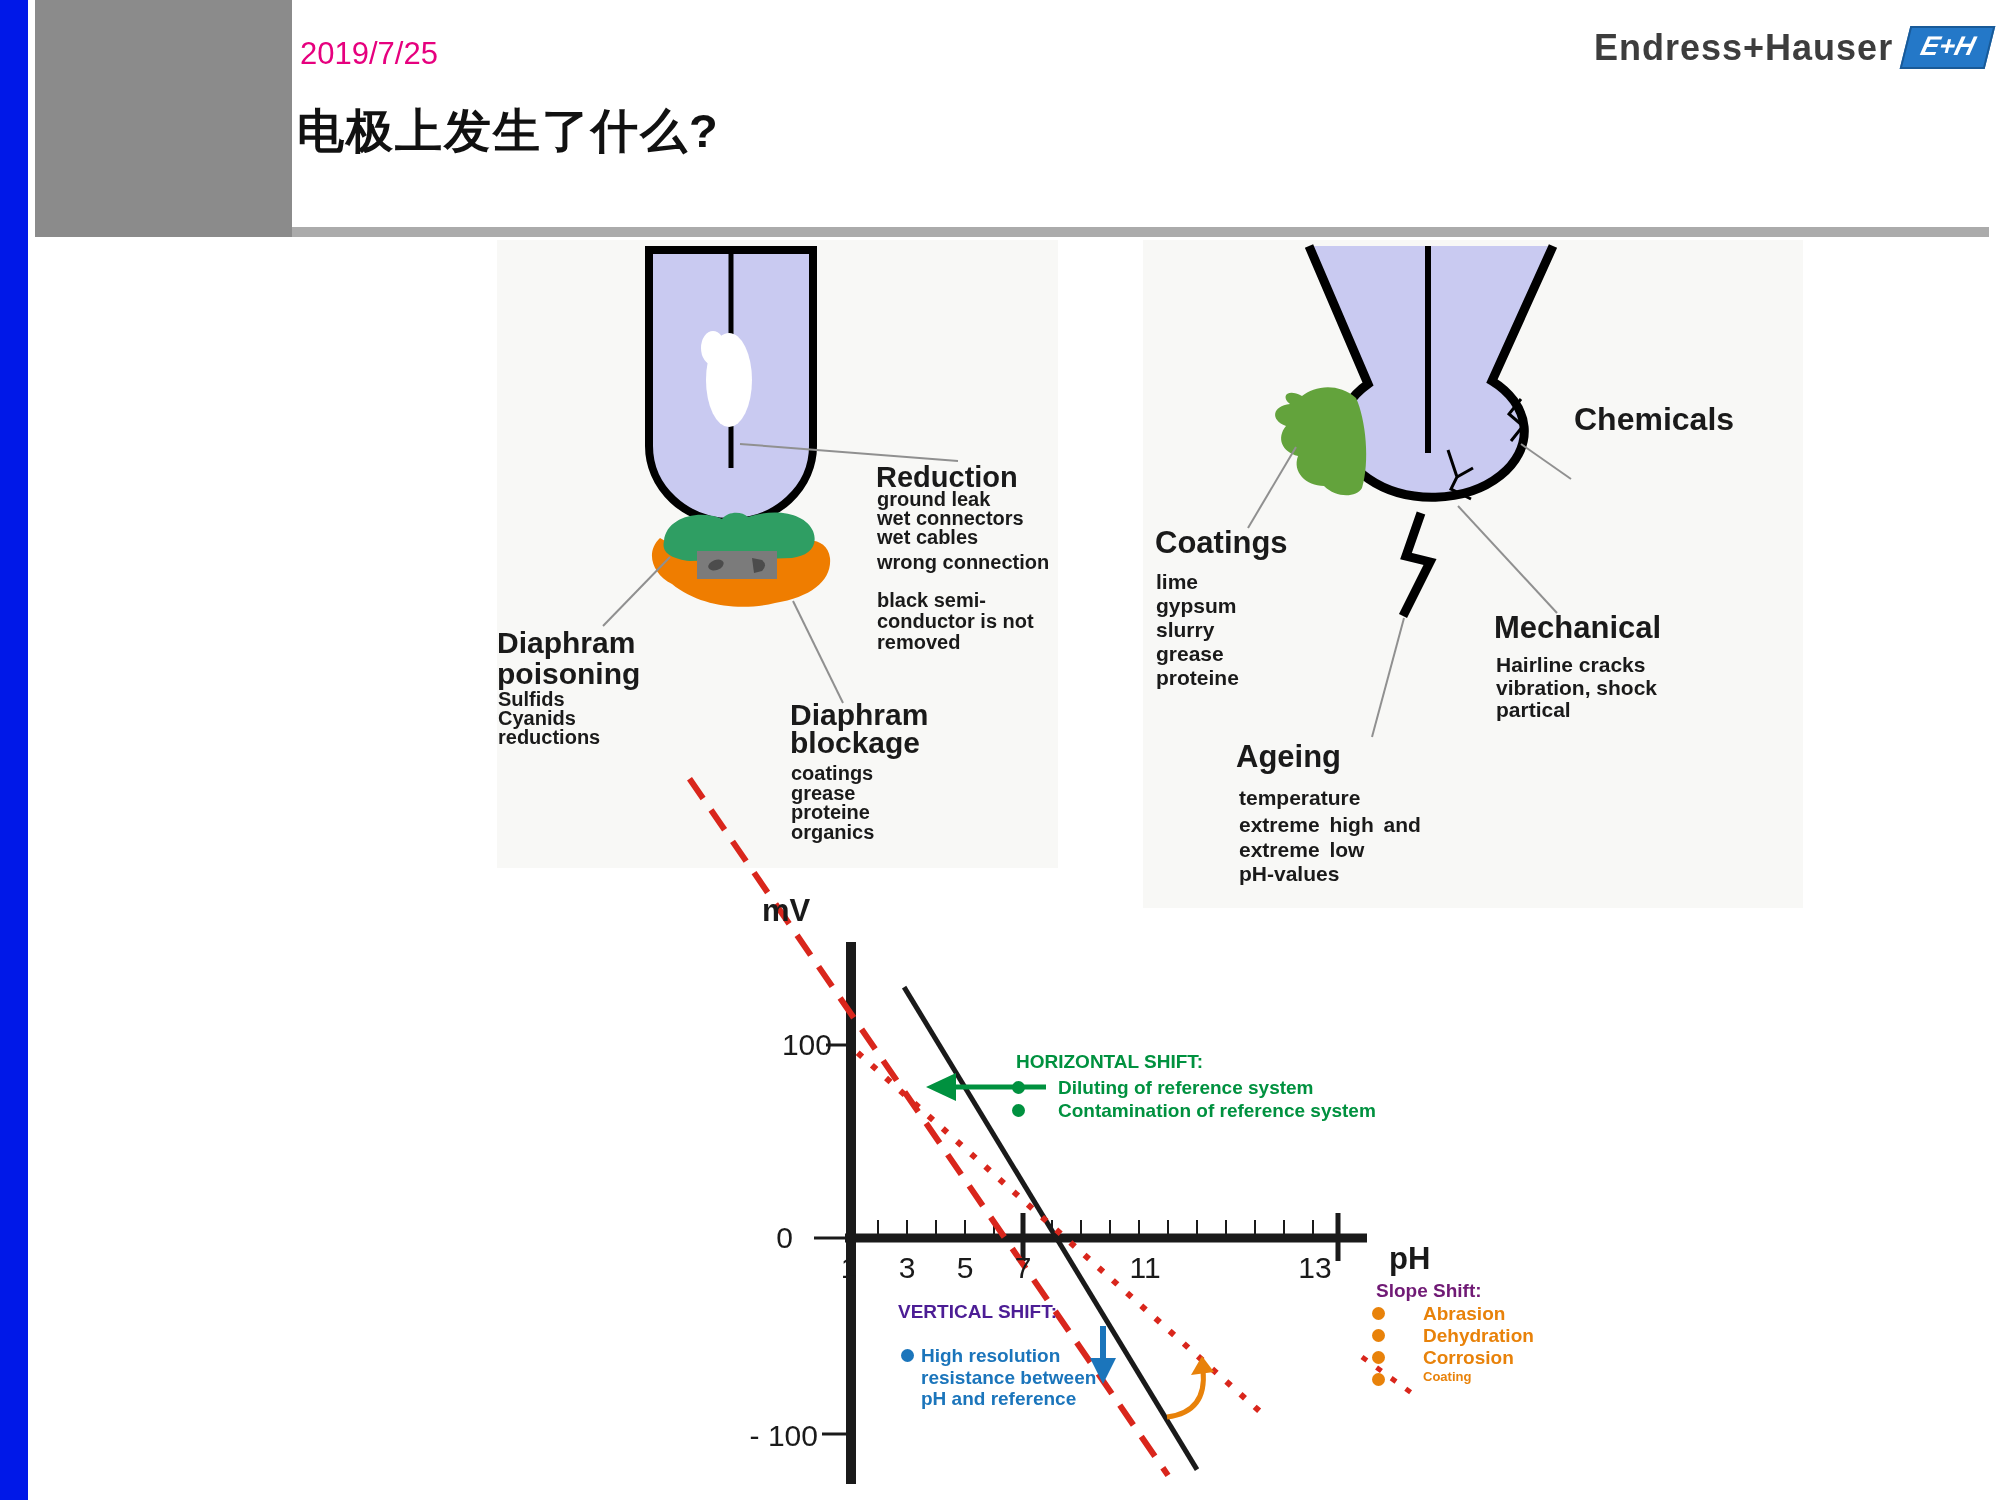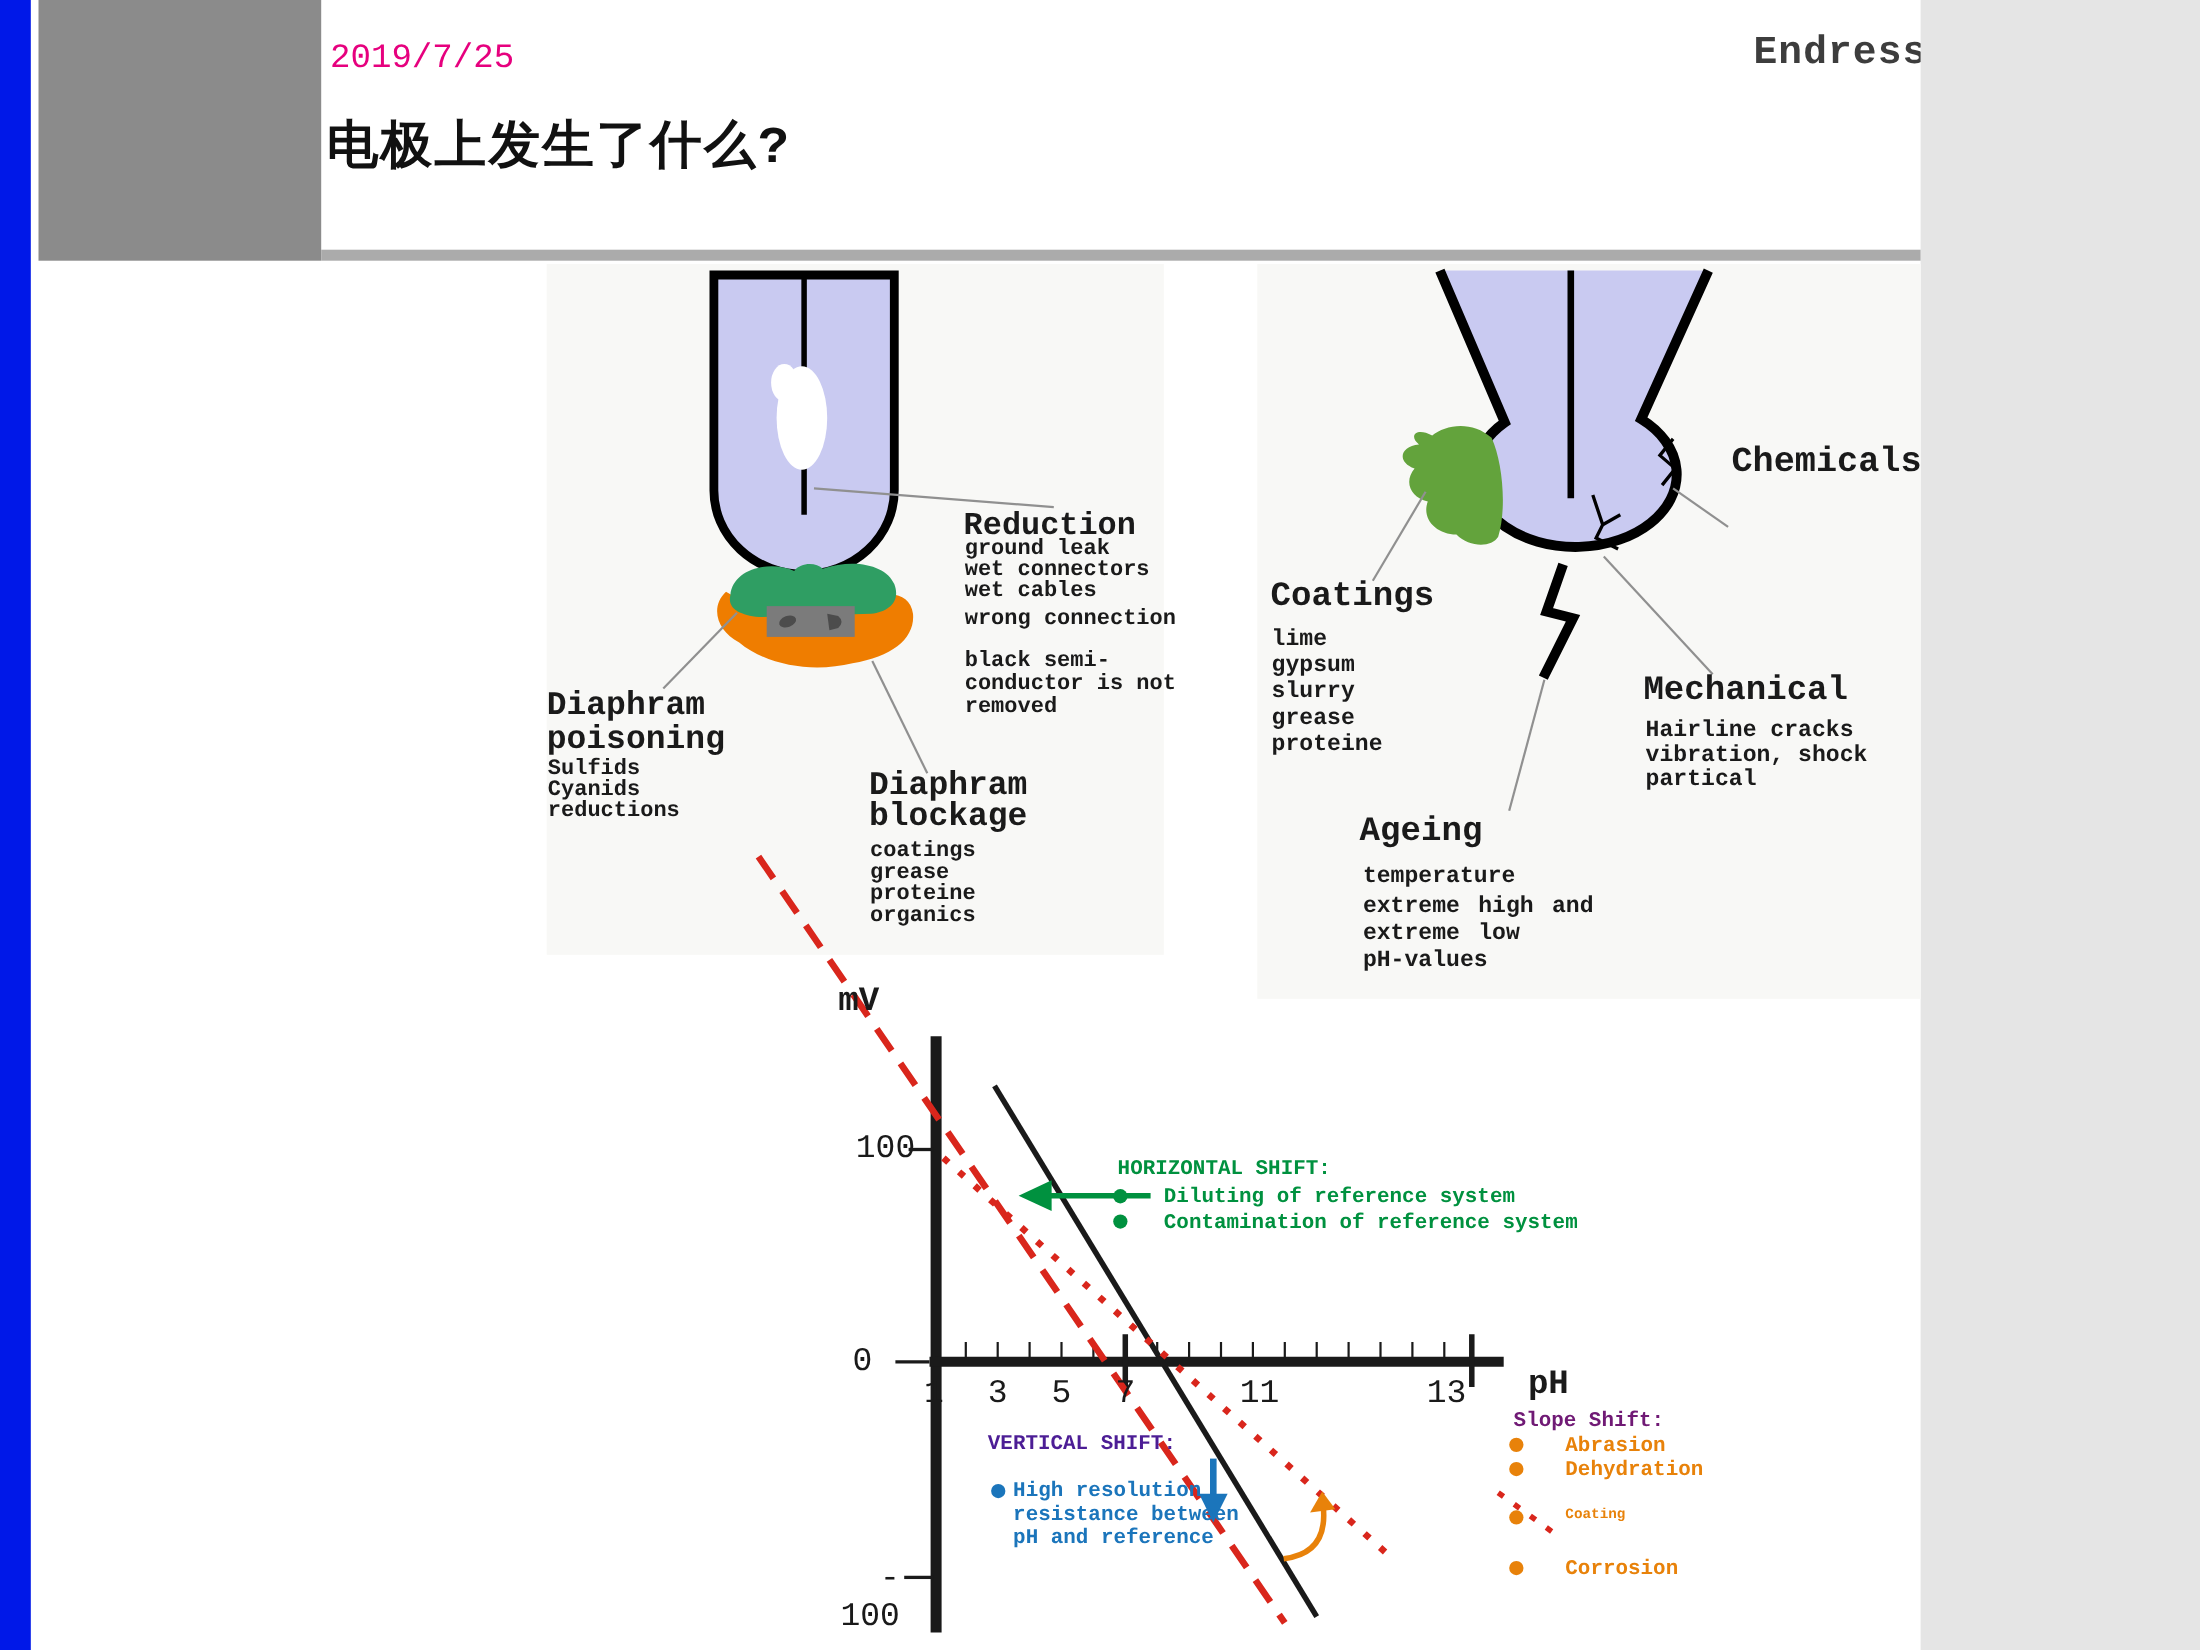--- a/index.html
+++ b/index.html
@@ -1,17 +1,17 @@
 <!DOCTYPE html>
 <html><head>
 <meta charset="utf-8">
 <style>
   html,body{margin:0;padding:0;background:#e5e5e5;}
-  #slide{position:relative;width:1746px;height:1500px;background:#ffffff;overflow:hidden;
-         font-family:Liberation Mono, monospace;color:#1a1a1a;}
+  #slide{position:relative;width:2000px;height:1500px;background:#ffffff;overflow:hidden;
+         font-family:Liberation Sans, sans-serif;color:#1a1a1a;}
   .abs{position:absolute;}
   .b{font-weight:bold;}
   .pre{white-space:pre-line;}
   .ctr{transform:translateX(-50%);}
   .rt{text-align:right;}
   .dot{display:inline-block;border-radius:50%;flex:0 0 auto;}
   .row{display:flex;align-items:flex-start;}
   svg{position:absolute;left:0;top:0;}
   .panel{position:absolute;background:#f8f8f6;}
 </style>
@@ -181,21 +181,21 @@
 
   <div class="abs b" style="left:1376px;top:1280px;font-size:19px;color:#701a75;">Slope Shift:</div>
   <div class="abs row" style="left:1372px;top:1303px;gap:38px;">
     <span class="dot" style="width:13px;height:13px;background:#e8820a;margin-top:4px;"></span>
     <span class="b" style="font-size:19px;color:#e8820a;">Abrasion</span>
   </div>
   <div class="abs row" style="left:1372px;top:1325px;gap:38px;">
     <span class="dot" style="width:13px;height:13px;background:#e8820a;margin-top:4px;"></span>
     <span class="b" style="font-size:19px;color:#e8820a;">Dehydration</span>
   </div>
-  <div class="abs row" style="left:1372px;top:1415px;gap:38px;">
+  <div class="abs row" style="left:1372px;top:1347px;gap:38px;">
     <span class="dot" style="width:13px;height:13px;background:#e8820a;margin-top:4px;"></span>
     <span class="b" style="font-size:19px;color:#e8820a;">Corrosion</span>
   </div>
   <div class="abs row" style="left:1372px;top:1369px;gap:38px;">
     <span class="dot" style="width:13px;height:13px;background:#e8820a;margin-top:4px;"></span>
     <span class="b" style="font-size:13px;color:#e8820a;">Coating</span>
   </div>
 
 </div>
 

